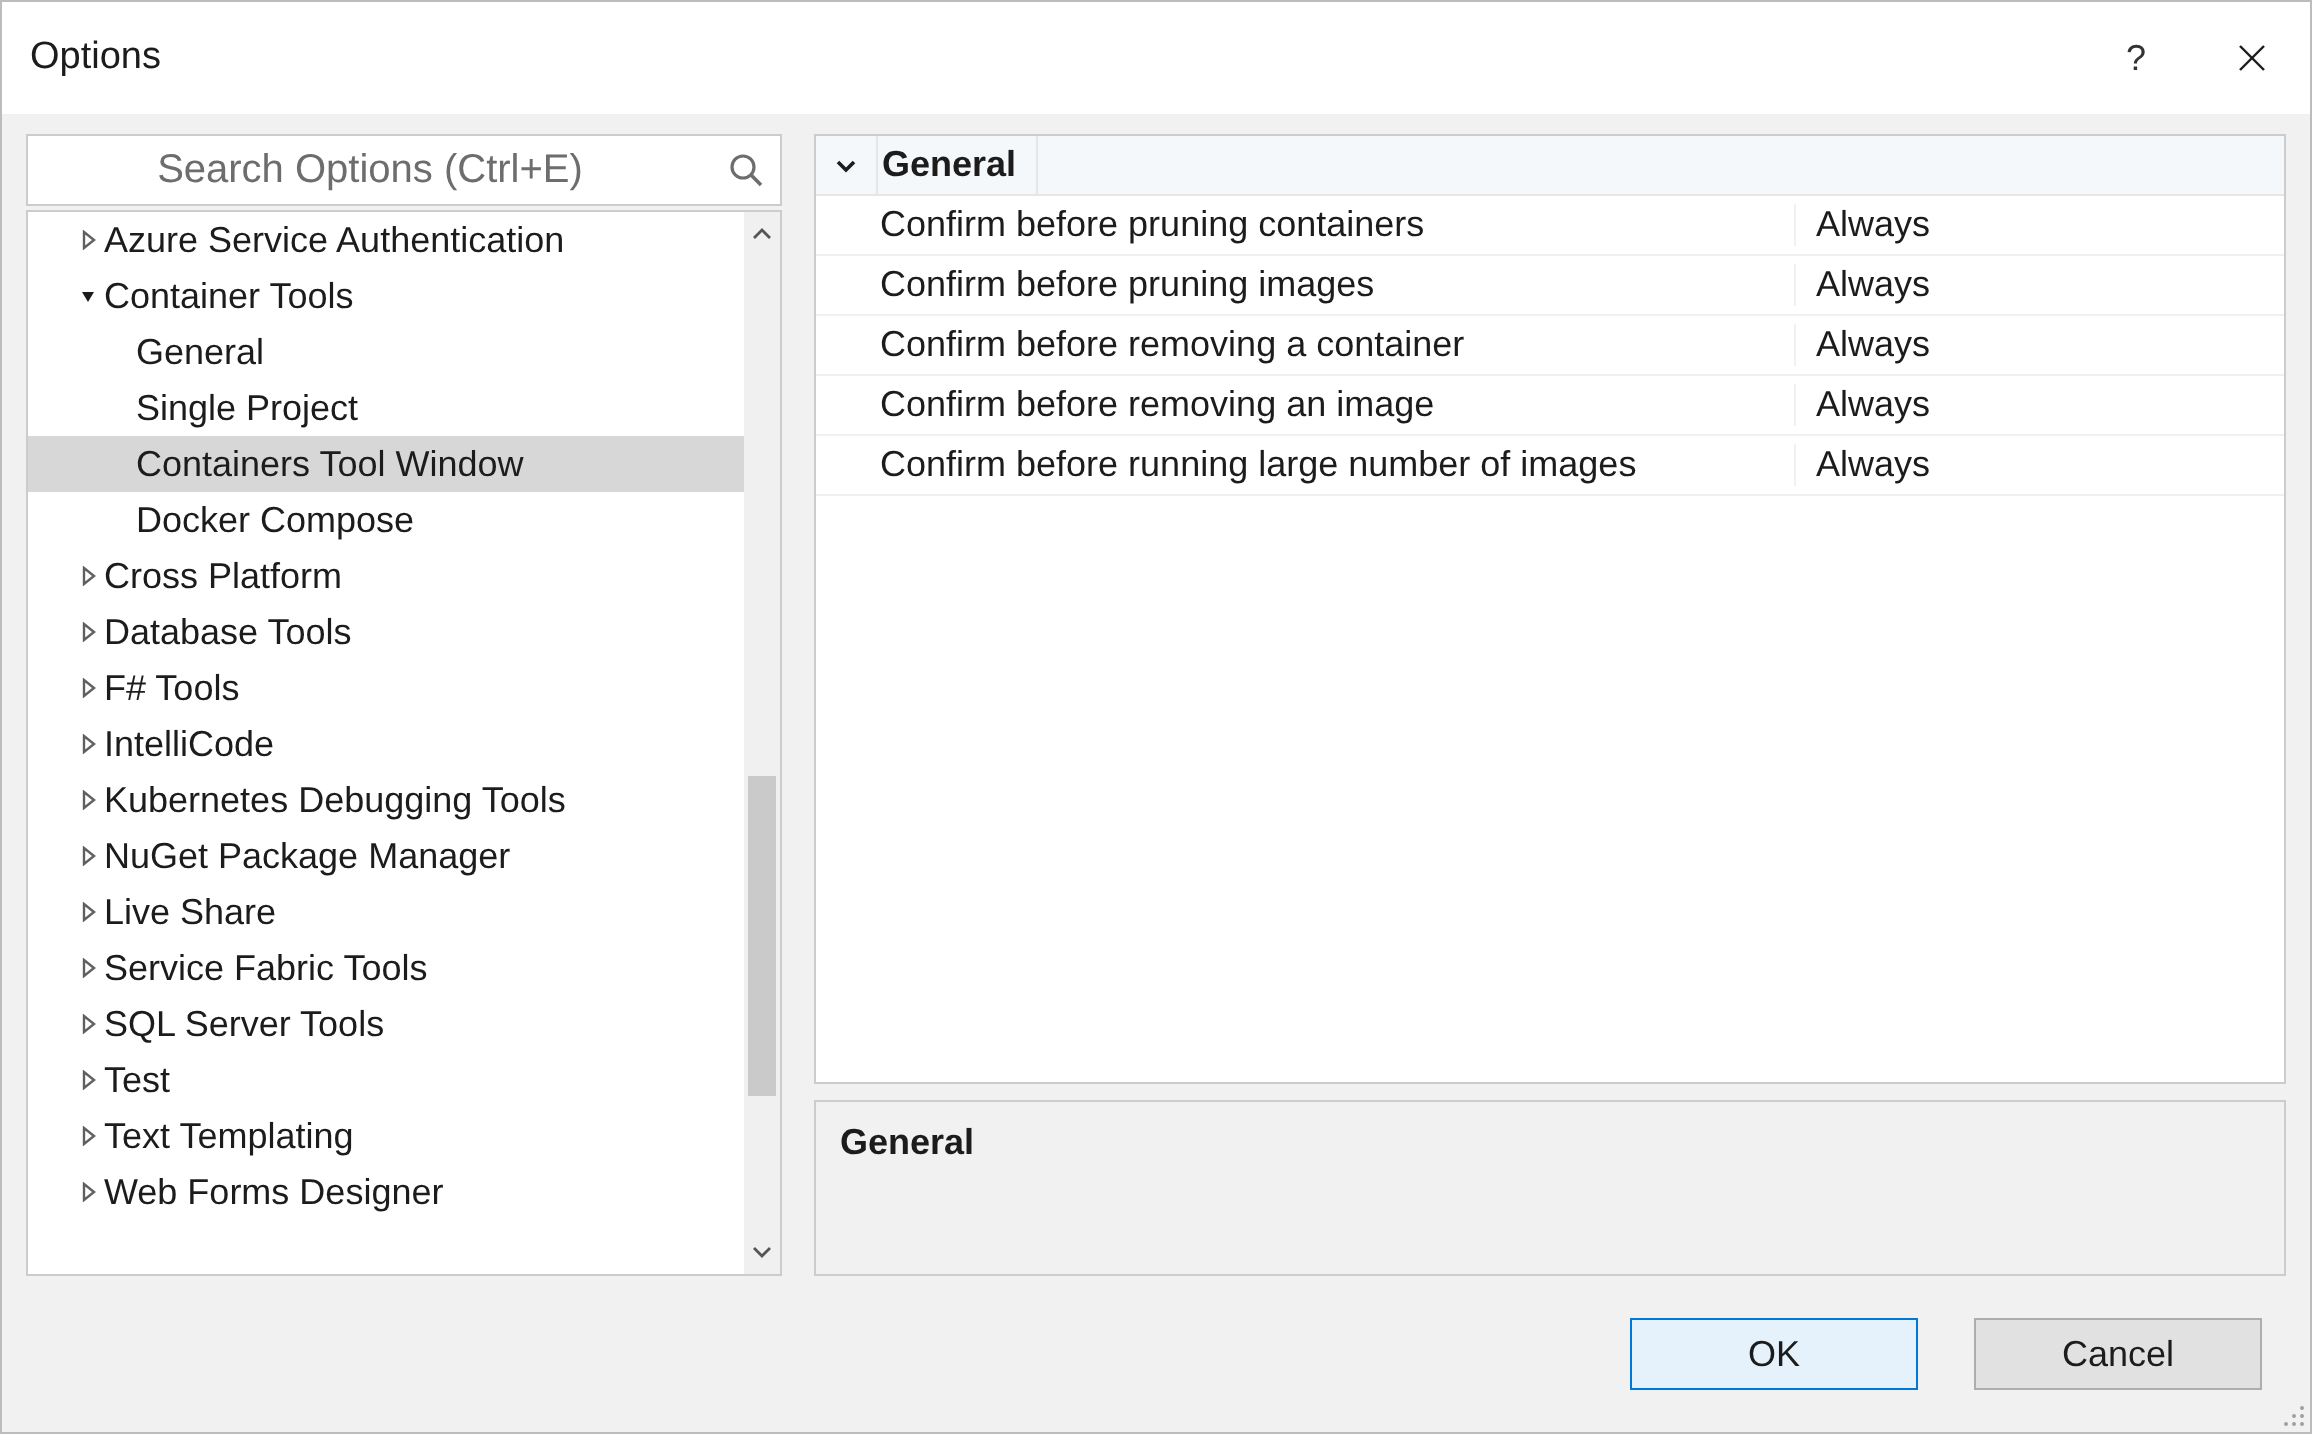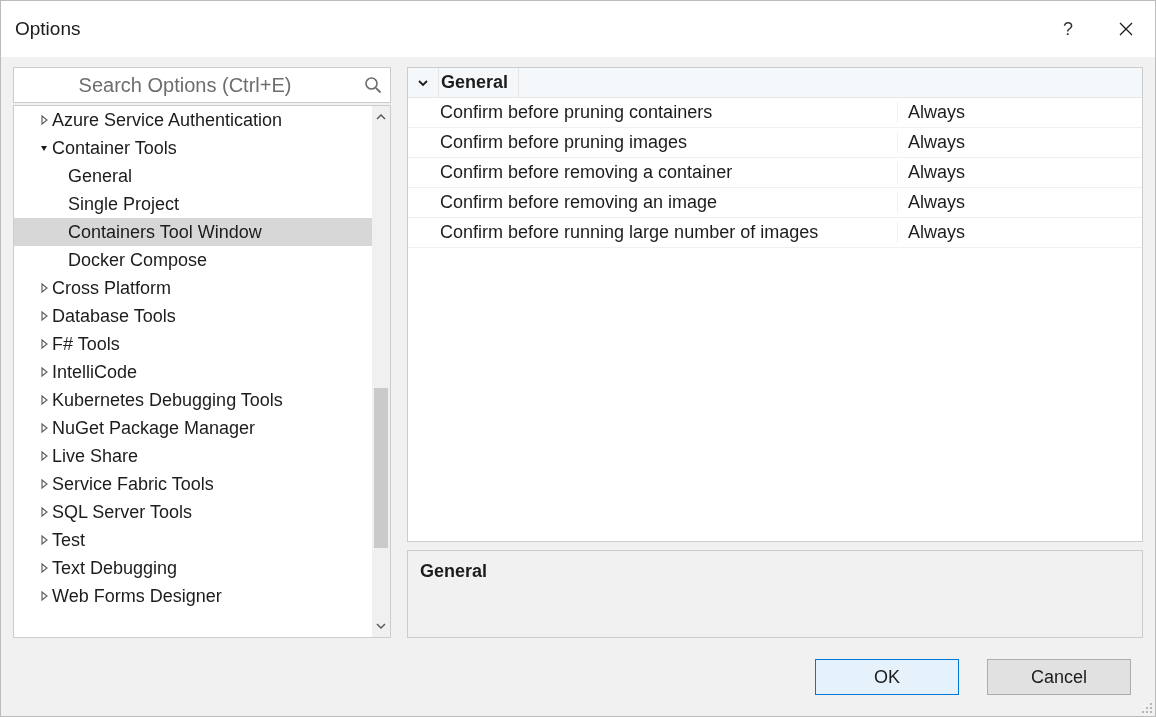--- a/index.html
+++ b/index.html
@@ -362,21 +362,21 @@
                 </svg>
               </span>
               <span>Test</span>
             </div>
             <div class="tree-item level1">
               <span class="caret">
                 <svg width="10" height="10" viewBox="0 0 10 10">
                   <path d="M3 1 L8 5 L3 9 Z" fill="none" stroke="#606060" stroke-width="1.2"></path>
                 </svg>
               </span>
-              <span>Text Debugging</span>
+              <span>Text Templating</span>
             </div>
             <div class="tree-item level1">
               <span class="caret">
                 <svg width="10" height="10" viewBox="0 0 10 10">
                   <path d="M3 1 L8 5 L3 9 Z" fill="none" stroke="#606060" stroke-width="1.2"></path>
                 </svg>
               </span>
               <span>Web Forms Designer</span>
             </div>
           </div>

